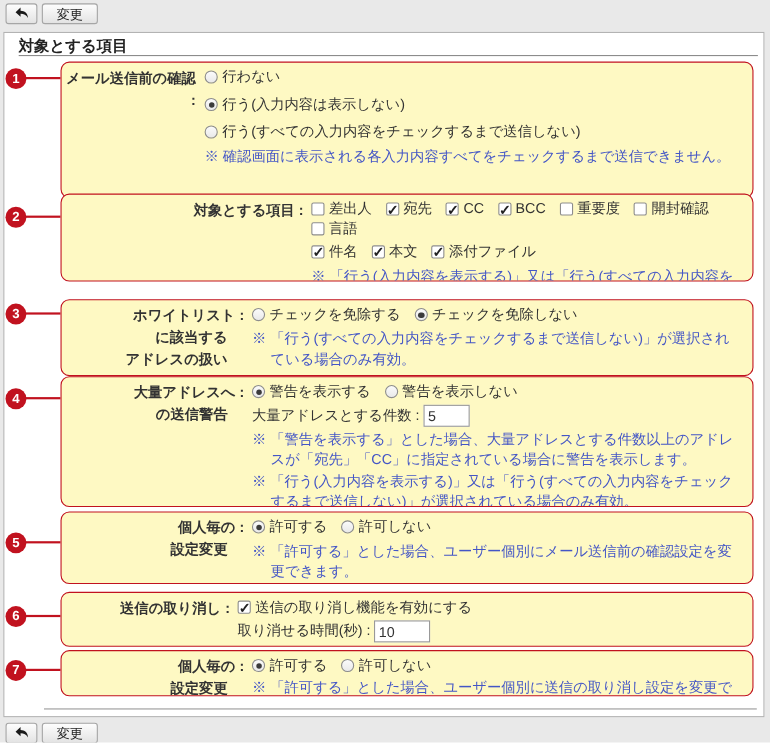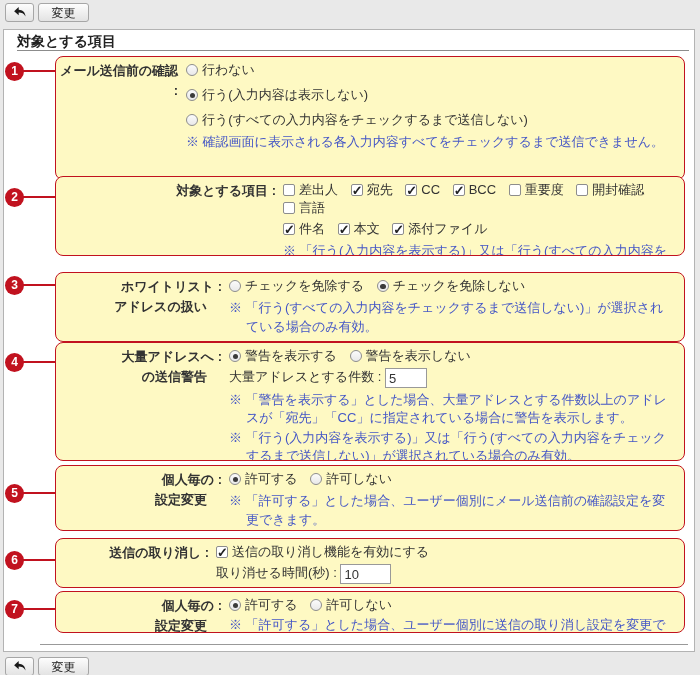--- a/index.html
+++ b/index.html
@@ -199,20 +199,21 @@
       <span class="opt"><span class="chk on"></span><span>本文</span></span>
       <span class="opt"><span class="chk on"></span><span>添付ファイル</span></span>
     </div>
     <div class="note">※ 「行う(入力内容を表示する)」又は「行う(すべての入力内容をチェックするまで送信しない)」が選択されている場合のみ有効。</div>
   </div>
 </div>
 
 <div class="sec-box" id="box3">
   <div class="lbl w3">
     <span>ホワイトリスト :</span>
+    <span class="cont">に該当する</span>
     <span class="cont">アドレスの扱い</span>
   </div>
   <div class="content">
     <div class="row">
       <span class="opt"><span class="radio"></span><span>チェックを免除する</span></span>
       <span class="opt"><span class="radio on"></span><span>チェックを免除しない</span></span>
     </div>
     <div class="note">※ 「行う(すべての入力内容をチェックするまで送信しない)」が選択されている場合のみ有効。</div>
   </div>
 </div>

